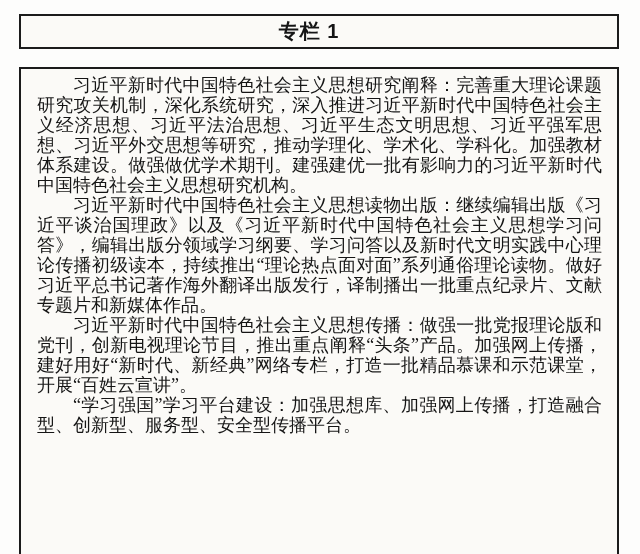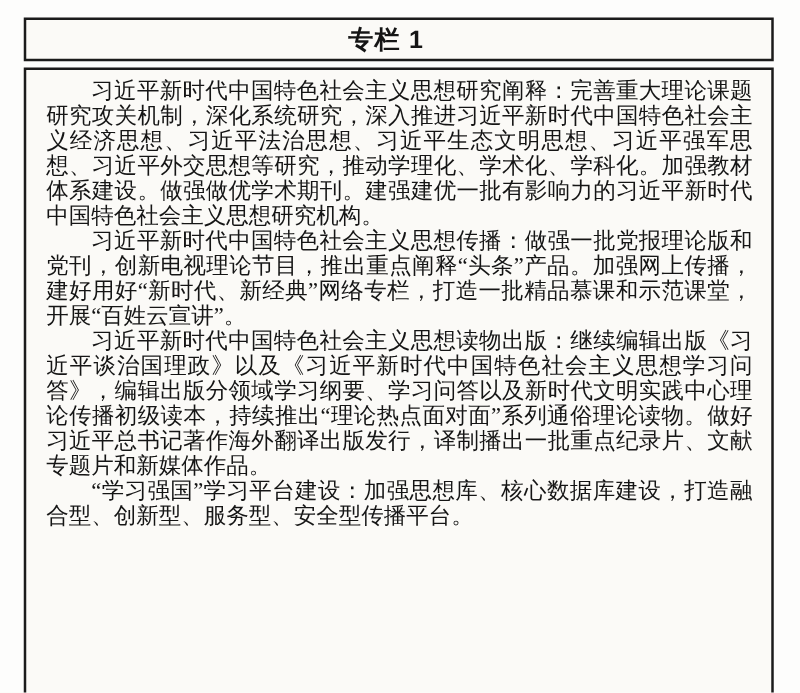--- a/index.html
+++ b/index.html
@@ -26,21 +26,21 @@
     height: 35px;
     border: 2px solid #1b1b1b;
     background: #fbfaf7;
     display: flex;
     align-items: center;
     justify-content: center;
     font-family: "Liberation Sans", sans-serif;
     font-weight: 700;
     font-size: 20px;
     letter-spacing: 1px;
-    margin-bottom: 5px;
+    margin-bottom: 18px;
   }
   .title-box .title-gap {
     display: inline-block;
     width: 20px;
   }
   .content-box {
     box-sizing: border-box;
     height: 512px;
     border: 2px solid #1b1b1b;
     border-bottom-width: 3px;
@@ -59,17 +59,17 @@
 </head>
 <body>
 
 <div class="panel">
   <div class="title-box">
     <span>专栏 1</span>
     <span class="title-gap"></span>
   </div>
   <div class="content-box">
     <p>习近平新时代中国特色社会主义思想研究阐释：完善重大理论课题研究攻关机制，深化系统研究，深入推进习近平新时代中国特色社会主义经济思想、习近平法治思想、习近平生态文明思想、习近平强军思想、习近平外交思想等研究，推动学理化、学术化、学科化。加强教材体系建设。做强做优学术期刊。建强建优一批有影响力的习近平新时代中国特色社会主义思想研究机构。</p>
+    <p>习近平新时代中国特色社会主义思想读物出版：继续编辑出版《习近平谈治国理政》以及《习近平新时代中国特色社会主义思想学习问答》，编辑出版分领域学习纲要、学习问答以及新时代文明实践中心理论传播初级读本，持续推出“理论热点面对面”系列通俗理论读物。做好习近平总书记著作海外翻译出版发行，译制播出一批重点纪录片、文献专题片和新媒体作品。</p>
     <p>习近平新时代中国特色社会主义思想传播：做强一批党报理论版和党刊，创新电视理论节目，推出重点阐释“头条”产品。加强网上传播，建好用好“新时代、新经典”网络专栏，打造一批精品慕课和示范课堂，开展“百姓云宣讲”。</p>
-    <p>习近平新时代中国特色社会主义思想读物出版：继续编辑出版《习近平谈治国理政》以及《习近平新时代中国特色社会主义思想学习问答》，编辑出版分领域学习纲要、学习问答以及新时代文明实践中心理论传播初级读本，持续推出“理论热点面对面”系列通俗理论读物。做好习近平总书记著作海外翻译出版发行，译制播出一批重点纪录片、文献专题片和新媒体作品。</p>
-    <p>“学习强国”学习平台建设：加强思想库、核心数据库建设，打造融合型、创新型、服务型、安全型传播平台。</p>
+    <p>“学习强国”学习平台建设：加强思想库、加强网上传播，打造融合型、创新型、服务型、安全型传播平台。</p>
   </div>
 </div>
 
 </body></html>

